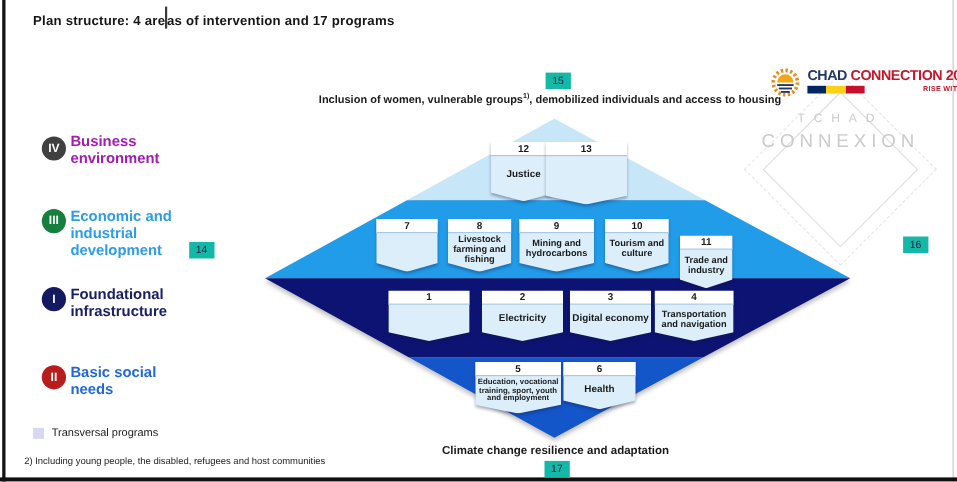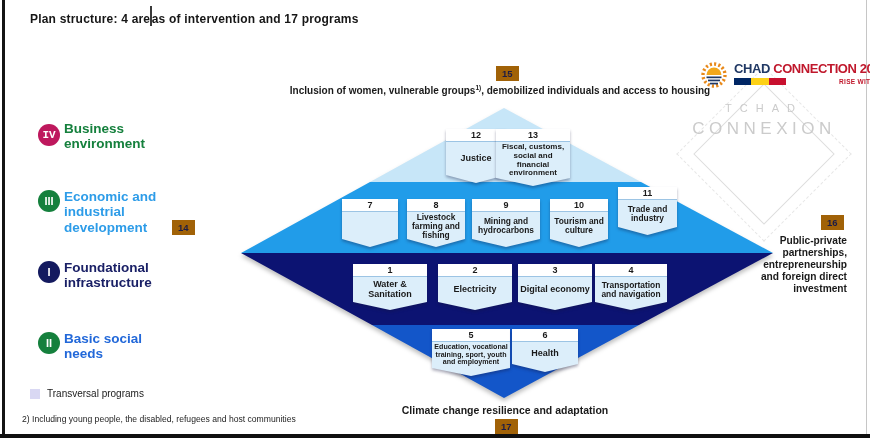--- a/index.html
+++ b/index.html
@@ -47,40 +47,40 @@
             clip-path:polygon(0 0, 100% 0, 100% calc(100% - 8px), 50% 100%, 0 calc(100% - 8px)); }
   .pnum { background:#ffffff; border-bottom:1px solid #9cc4e4; text-align:center;
           font-size:9px; font-weight:700; color:#1a1a1a; padding:1px 0; }
   .plabel { flex:1; display:flex; align-items:center; justify-content:center; text-align:center;
             font-weight:700; color:#1a1a1a; font-size:9px; line-height:1.07; padding:1px 2px 8px; }
   .fs85 .plabel { font-size:8.4px; }
   .fs80 .plabel { font-size:8px; }
   .fs70 .plabel { font-size:7.1px; }
 
   
-  .badge { position:absolute; z-index:5; background:#a16207; color:#1c1c46; font-size:9.5px;
-           font-weight:700; padding:2px 6px; }
+  .badge { position:absolute; z-index:5; background:#14b8a6; color:#1c1c46; font-size:9.5px;
+           font-weight:400; padding:2px 6px; }
 
   
   .note { position:absolute; z-index:4; font-weight:700; color:#1a1a1a; }
   .note-top    { left:190px; top:84px;  width:620px; text-align:center; font-size:10px; }
   .note-left   { left:172px; top:240px; width:92px;  font-size:10.2px; line-height:1.18; }
   .note-right  { left:748px; top:235px; width:99px;  text-align:right; font-size:10.2px; line-height:1.18; }
   .note-bottom { left:300px; top:404px; width:410px; text-align:center; font-size:10.5px; }
   .note sup { font-size:6.5px; }
 
   
   .area { position:absolute; z-index:4; }
   .area-circle { position:absolute; width:22px; height:22px; border-radius:50%; color:#fff;
                  font-size:11px; font-weight:800; display:flex; align-items:center; justify-content:center; }
   .area-label { position:absolute; width:112px; font-size:13.5px; font-weight:800; line-height:1.13; }
-  .c-iv  { background:#be185d;font-family:Liberation Mono, monospace; } .l-iv  { color:#15803d; }
+  .c-iv  { background:#404040; } .l-iv  { color:#a21caf; }
   .c-iii { background:#15803d; } .l-iii { color:#2d9ce8; }
   .c-i   { background:#141a5f; } .l-i   { color:#1a2066; }
-  .c-ii  { background:#15803d; } .l-ii  { color:#2268d9; }
+  .c-ii  { background:#b91c1c; } .l-ii  { color:#2268d9; }
 
   
   .legend { position:absolute; left:30px; top:388px; display:flex; align-items:center; gap:7px; z-index:4; }
   .legend-swatch { width:10px; height:10px; background:#d9d8f3; }
   .legend-label { font-size:10px; color:#1a1a1a; }
   .footnote { position:absolute; left:22px; top:414px; font-size:8.6px; color:#242424; z-index:4; }
 </style>
 </head>
 <body>
 
@@ -134,21 +134,20 @@
 
   <div class="pbox" style="left:446px;top:129px;width:60px;height:54px">
     <div class="pshape">
         <div class="pnum">12</div>
     <div class="plabel">Justice</div>
       </div>
   </div>
   <div class="pbox fs80" style="left:496px;top:129px;width:74px;height:57px">
     <div class="pshape">
         <div class="pnum">13</div>
-    <div class="plabel">Fiscal, customs, social and financial environment</div>
       </div>
   </div>
 
   <div class="pbox fs85" style="left:342px;top:199px;width:56px;height:48px">
     <div class="pshape">
         <div class="pnum">7</div>
       </div>
   </div>
   <div class="pbox fs85" style="left:407px;top:199px;width:58px;height:48px">
     <div class="pshape">
@@ -161,31 +160,30 @@
         <div class="pnum">9</div>
     <div class="plabel">Mining and hydrocarbons</div>
       </div>
   </div>
   <div class="pbox fs85" style="left:550px;top:199px;width:58px;height:48px">
     <div class="pshape">
         <div class="pnum">10</div>
     <div class="plabel">Tourism and culture</div>
       </div>
   </div>
-  <div class="pbox fs85" style="left:618px;top:187px;width:59px;height:48px">
+  <div class="pbox fs85" style="left:618px;top:214px;width:48px;height:48px">
     <div class="pshape">
         <div class="pnum">11</div>
     <div class="plabel">Trade and industry</div>
       </div>
   </div>
 
   <div class="pbox" style="left:353px;top:264px;width:74px;height:46px">
     <div class="pshape">
         <div class="pnum">1</div>
-    <div class="plabel">Water &amp; Sanitation</div>
       </div>
   </div>
   <div class="pbox" style="left:438px;top:264px;width:74px;height:46px">
     <div class="pshape">
         <div class="pnum">2</div>
     <div class="plabel">Electricity</div>
       </div>
   </div>
   <div class="pbox" style="left:518px;top:264px;width:74px;height:46px">
     <div class="pshape">
@@ -212,21 +210,20 @@
     <div class="plabel">Health</div>
       </div>
   </div>
 
   <div class="badge" style="left:496px;top:66px">15</div>
   <div class="note note-top"><span>Inclusion of women, vulnerable groups</span><sup>1)</sup><span>, demobilized individuals and access to housing</span></div>
 
   <div class="badge" style="left:172px;top:220px">14</div>
 
   <div class="badge" style="left:821px;top:215px">16</div>
-  <div class="note note-right">Public-private partnerships, entrepreneurship and foreign direct investment</div>
 
   <div class="note note-bottom">Climate change resilience and adaptation</div>
   <div class="badge" style="left:495px;top:419px">17</div>
 
   <div class="area">
     <div class="area-circle c-iv" style="left:38px;top:124px;position:absolute">IV</div>
     <div class="area-label l-iv" style="left:64px;top:121px;position:absolute">Business environment</div>
   </div>
   <div class="area">
     <div class="area-circle c-iii" style="left:38px;top:190px;position:absolute">III</div>

